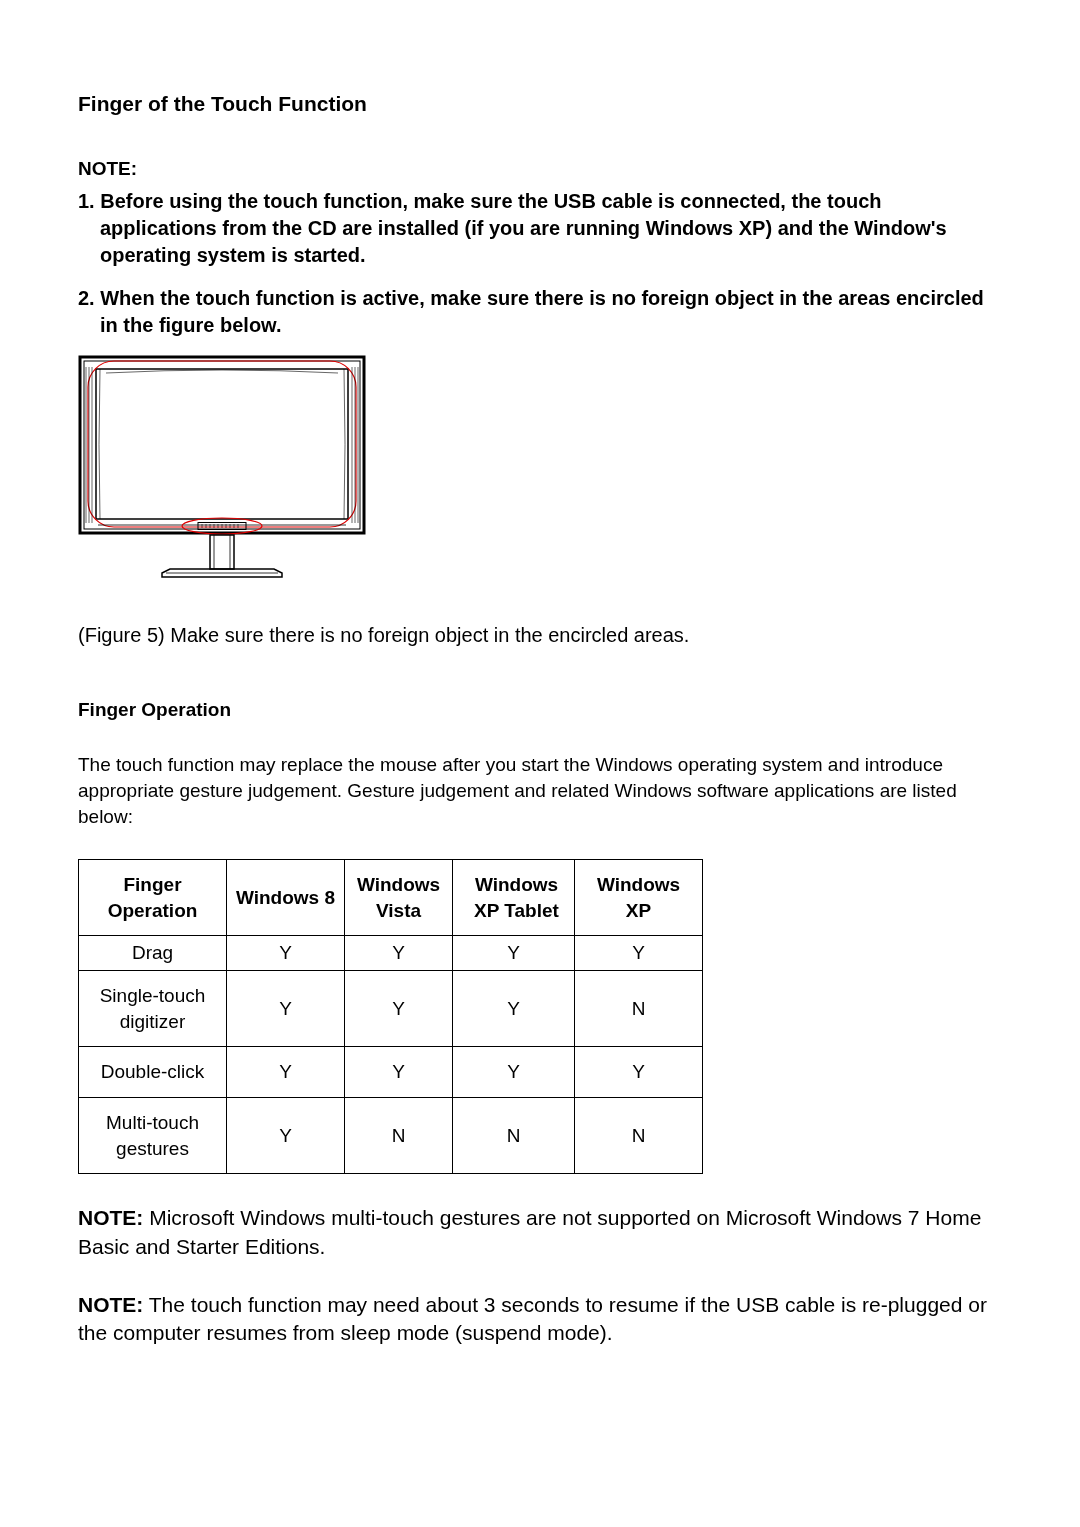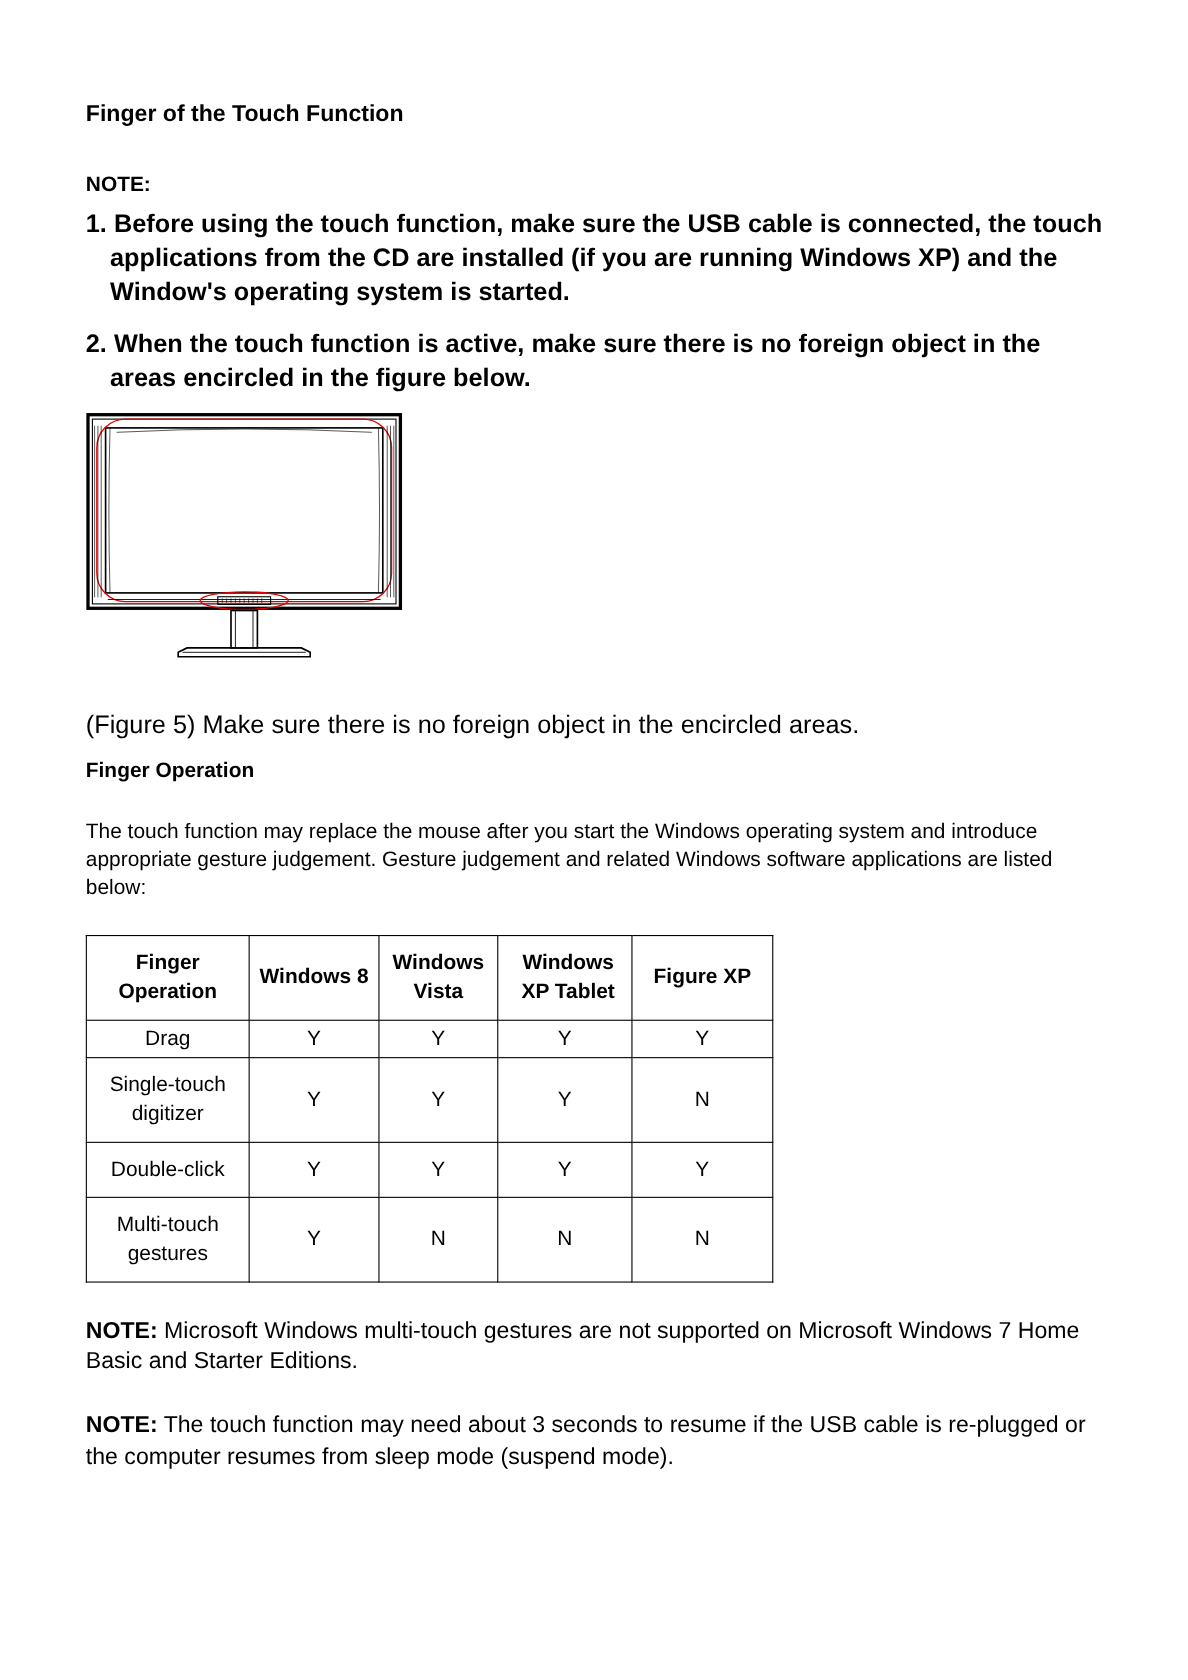--- a/index.html
+++ b/index.html
@@ -20,38 +20,38 @@
       font-weight: bold;
       margin-bottom: 38px;
     }
     .note-header {
       font-size: 19px;
       font-weight: bold;
       margin-bottom: 6px;
     }
     .note-list {
       font-weight: bold;
-      font-size: 23px;
+      font-size: 20px;
       margin-bottom: 14px;
     }
     .note-item {
       margin-bottom: 16px;
       padding-left: 22px;
       text-indent: -22px;
     }
     .figure-container {
       margin: 10px 0 30px 0;
     }
     .monitor-svg {
       width: 290px;
       height: 230px;
     }
     .figure-caption {
-      font-size: 23px;
-      margin-bottom: 14px;
+      font-size: 20px;
+      margin-bottom: 48px;
     }
     h2 {
       font-size: 19px;
       font-weight: bold;
       margin-bottom: 30px;
     }
     .intro-para {
       font-size: 19px;
       margin-bottom: 30px;
     }
@@ -161,21 +161,21 @@
 
   <div class="intro-para">The touch function may replace the mouse after you start the Windows operating system and introduce appropriate gesture judgement. Gesture judgement and related Windows software applications are listed below:</div>
 
   <table>
     <thead>
       <tr>
         <th class="col-op">Finger Operation</th>
         <th class="col-w7">Windows 8</th>
         <th class="col-vista">Windows Vista</th>
         <th class="col-xpt">Windows XP Tablet</th>
-        <th class="col-xp">Figure XP</th>
+        <th class="col-xp">Windows XP</th>
       </tr>
     </thead>
     <tbody>
 
     <tr>
           <td>Drag</td>
           <td>Y</td>
           <td>Y</td>
           <td>Y</td>
           <td>Y</td>

